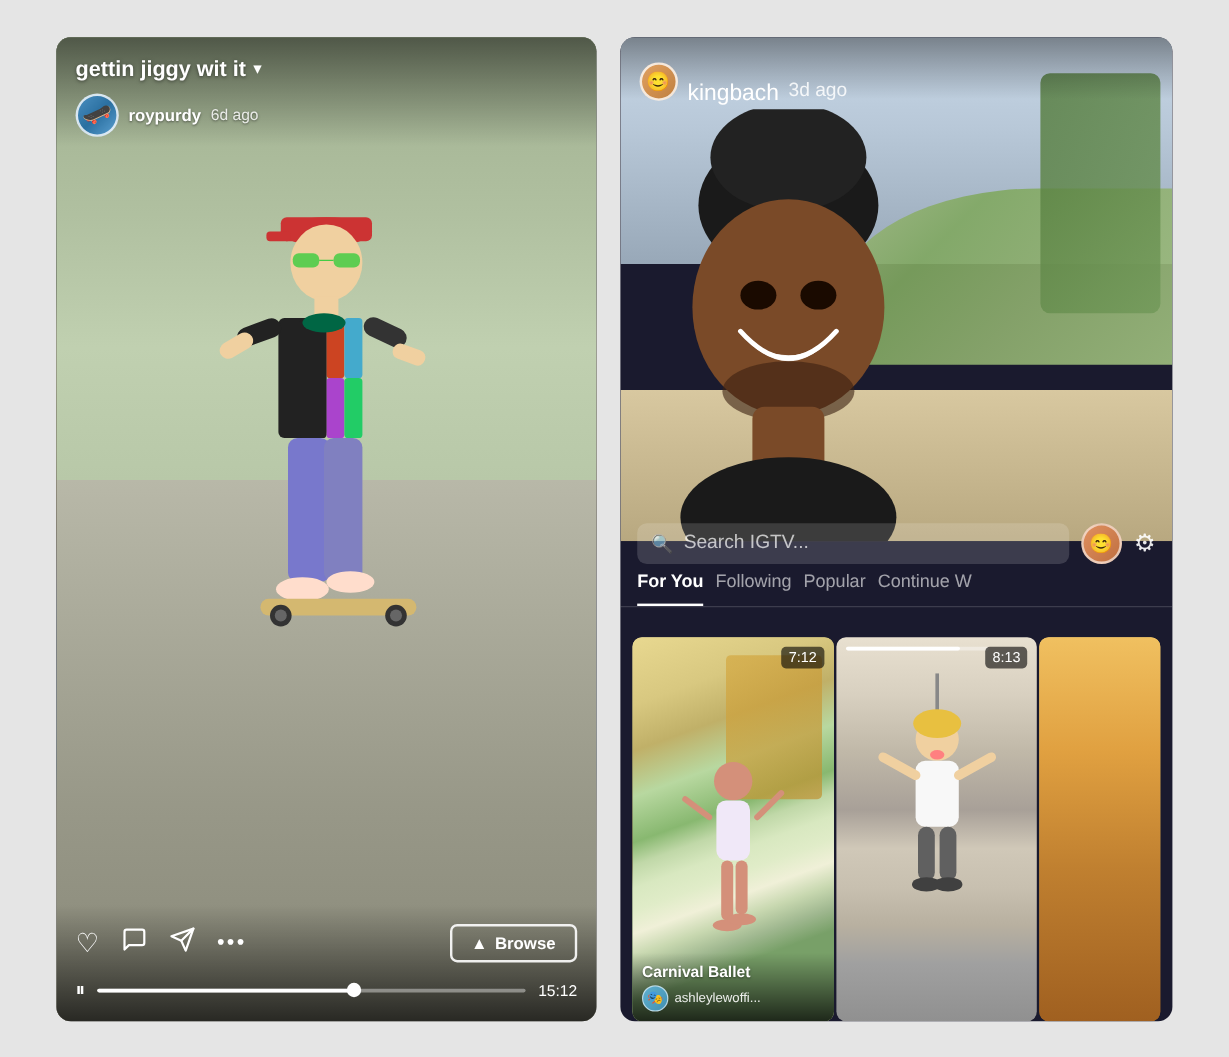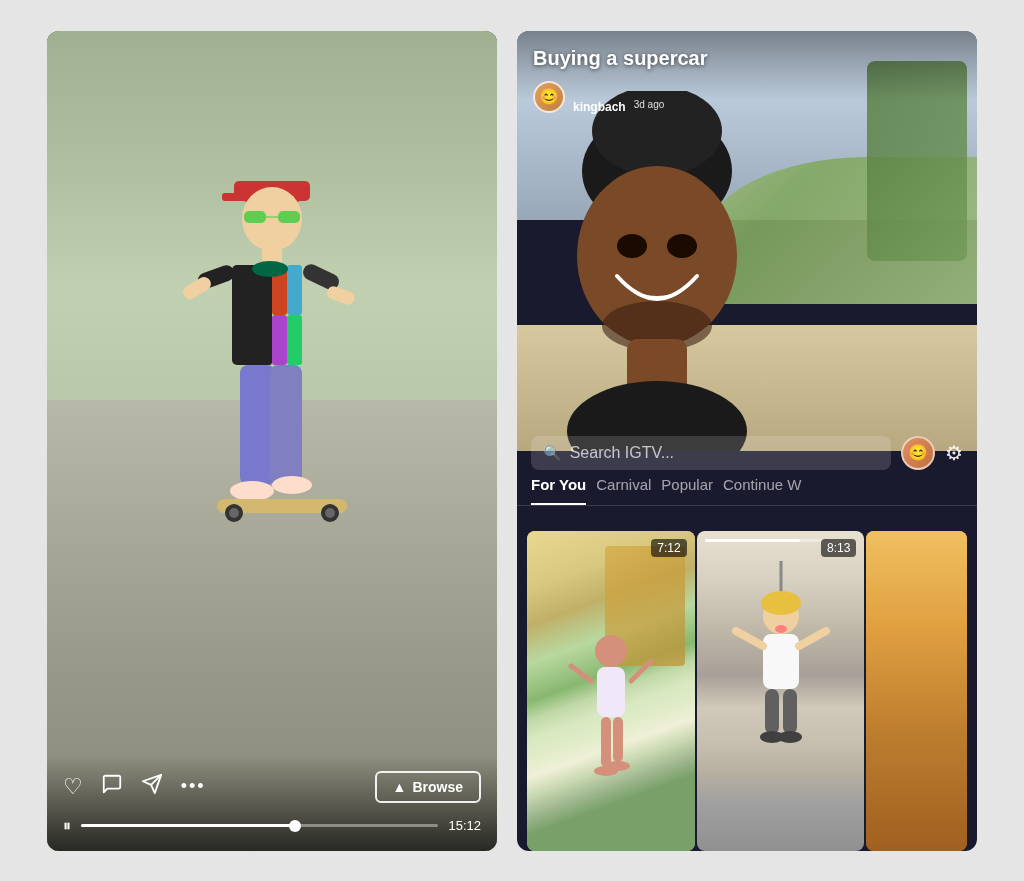--- a/index.html
+++ b/index.html
@@ -320,28 +320,28 @@
       border: 2px solid rgba(255,255,255,0.8);
       display: flex;
       align-items: center;
       justify-content: center;
       font-size: 16px;
       overflow: hidden;
     }
 
     .right-username {
       color: #fff;
-      font-weight: 700;
-      font-size: 12px;
+      font-weight: 400;
+      font-size: 19px;
       margin-top: 20px;
     }
 
     .right-time {
       color: rgba(255,255,255,0.85);
-      font-size: 10px;
+      font-size: 16px;
       margin-top: 16px;
     }
 
     
     .search-area {
       position: absolute;
       top: 395px;
       left: 0;
       right: 0;
       z-index: 20;
@@ -688,20 +688,33 @@
       <ellipse cx="150" cy="374" rx="20" ry="9" fill="#ffddcc"></ellipse>
 
       <rect x="75" y="388" width="130" height="14" rx="7" fill="#d4b870"></rect>
 
       <circle cx="92" cy="402" r="9" fill="#333"></circle>
       <circle cx="92" cy="402" r="5" fill="#666"></circle>
       <circle cx="188" cy="402" r="9" fill="#333"></circle>
       <circle cx="188" cy="402" r="5" fill="#666"></circle>
     </svg>
 
+    <div class="left-top-overlay">
+      <div class="video-title-row">
+        <span class="video-title">gettin jiggy wit it</span>
+        <span class="dropdown-icon">▾</span>
+      </div>
+      <div class="user-info-row">
+        <div class="avatar-circle">
+          <span class="avatar-figure">🛹</span>
+        </div>
+        <span class="user-name">roypurdy</span>
+        <span class="time-ago">6d ago</span>
+      </div>
+    </div>
 
     <div class="left-bottom-overlay">
       <div class="actions-row">
         <div class="left-actions">
           <span class="action-icon">♡</span>
           <span class="action-icon">
             <svg width="22" height="22" viewBox="0 0 24 24" fill="none" stroke="white" stroke-width="2" stroke-linecap="round" stroke-linejoin="round">
                 <path d="M21 15a2 2 0 0 1-2 2H7l-4 4V5a2 2 0 0 1 2-2h14a2 2 0 0 1 2 2z"></path>
               </svg>
           </span>
@@ -753,42 +766,41 @@
 
         <ellipse cx="160" cy="235" rx="55" ry="25" fill="#3a2010" opacity="0.6"></ellipse>
 
         <rect x="130" y="248" width="60" height="60" rx="10" fill="#7a4a28"></rect>
 
         <ellipse cx="160" cy="340" rx="90" ry="50" fill="#1a1a1a"></ellipse>
       </svg>
     </div>
 
     <div class="right-top-overlay">
-      <div class="right-video-title">Buying a supercar</div>
       <div class="right-user-row">
         <div class="right-avatar">
           😊
         </div>
         <span class="right-username">kingbach</span>
         <span class="right-time">3d ago</span>
       </div>
     </div>
 
     <div class="search-area">
       <div class="search-bar">
         <span class="search-icon-char">🔍</span>
         <span class="search-placeholder">Search IGTV...</span>
       </div>
       <div class="profile-mini">😊</div>
       <span class="settings-icon">⚙</span>
     </div>
 
     <div class="nav-tabs">
       <span class="nav-tab active">For You</span>
-      <span class="nav-tab">Carnival</span>
+      <span class="nav-tab">Following</span>
       <span class="nav-tab">Popular</span>
       <span class="nav-tab">Continue W</span>
     </div>
 
     <div class="thumbnails-area">
 
       <div class="thumb-card thumb-card-1">
         <div class="carousel-bg"></div>
         <div class="carousel-structure"></div>
 
@@ -796,20 +808,27 @@
           <circle cx="50" cy="20" r="16" fill="#d4907a"></circle>
           <rect x="36" y="36" width="28" height="50" rx="8" fill="#f0e8f8"></rect>
           <line x1="30" y1="50" x2="10" y2="35" stroke="#d4907a" stroke-width="5" stroke-linecap="round"></line>
           <line x1="70" y1="50" x2="90" y2="30" stroke="#d4907a" stroke-width="5" stroke-linecap="round"></line>
           <rect x="40" y="86" width="10" height="50" rx="5" fill="#d4907a"></rect>
           <rect x="52" y="86" width="10" height="45" rx="5" fill="#d4907a"></rect>
           <ellipse cx="45" cy="140" rx="12" ry="5" fill="#d4907a"></ellipse>
           <ellipse cx="57" cy="135" rx="12" ry="5" fill="#d4907a"></ellipse>
         </svg>
         <div class="thumb-duration">7:12</div>
+        <div class="thumb-bottom">
+          <div class="thumb-title">Carnival Ballet</div>
+          <div class="thumb-user-row">
+            <div class="thumb-avatar">🎭</div>
+            <span class="thumb-username">ashleylewoffi...</span>
+          </div>
+        </div>
       </div>
 
       <div class="thumb-card thumb-card-2">
 
         <svg style="position:absolute;top:30px;left:50%;transform:translateX(-50%);width:120px;height:200px;" viewBox="0 0 120 200">
 
           <line x1="60" y1="0" x2="60" y2="40" stroke="#888" stroke-width="3"></line>
 
           <circle cx="60" cy="55" r="18" fill="#f0d0a0"></circle>
 

